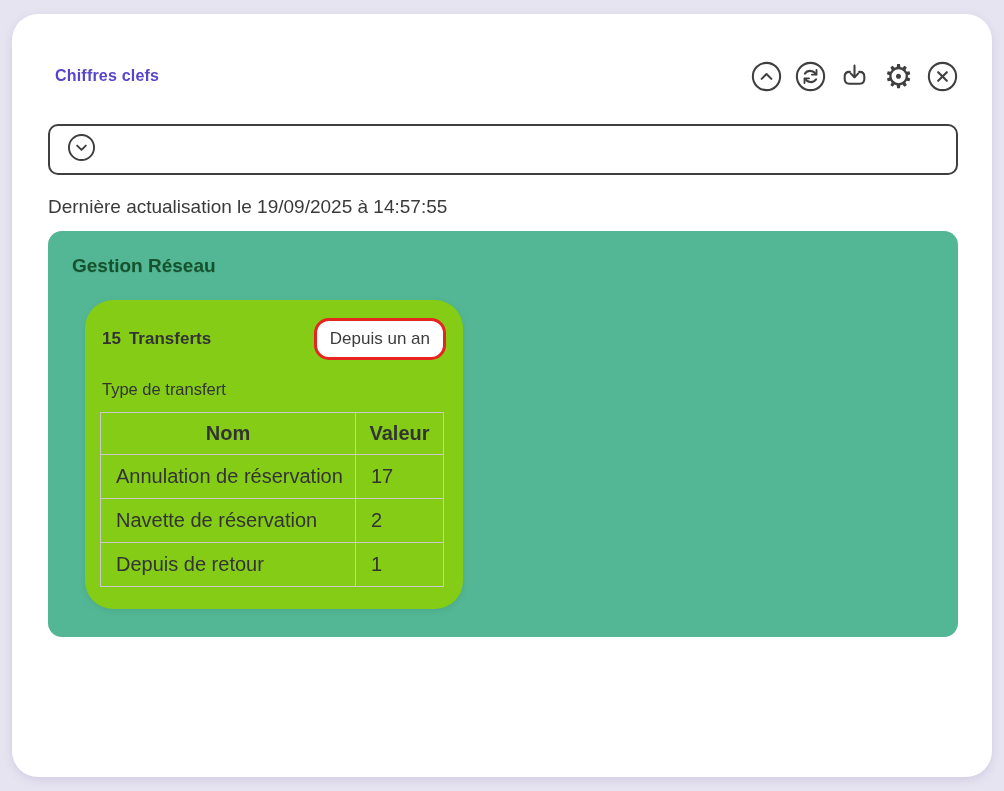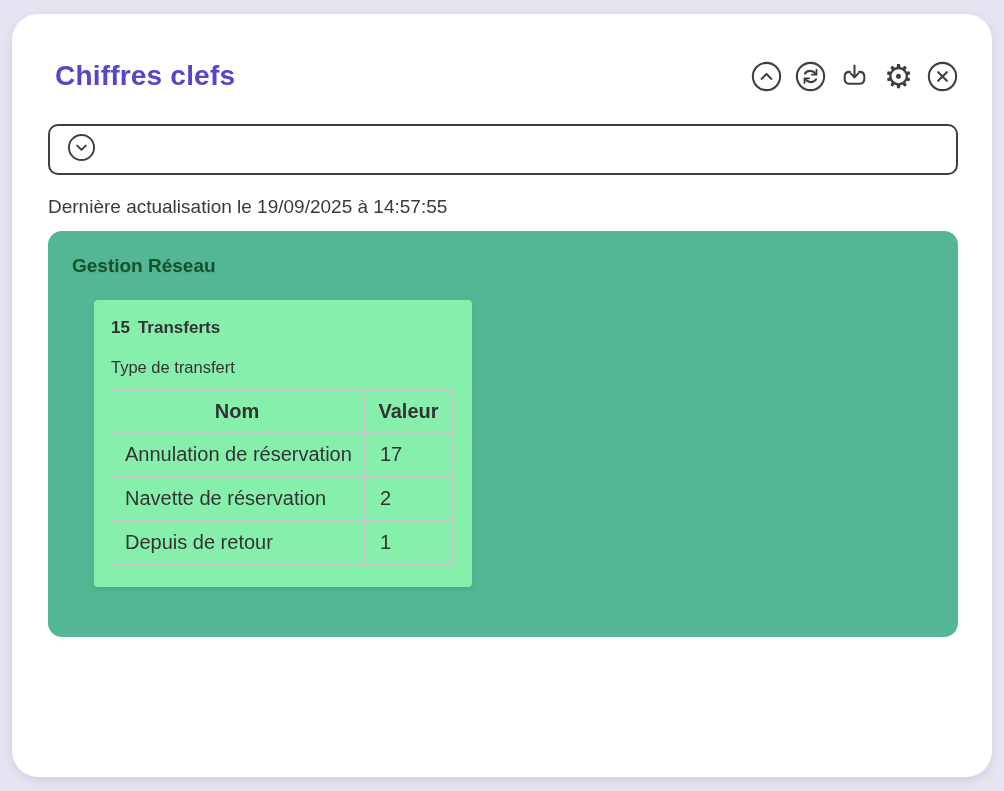--- a/index.html
+++ b/index.html
@@ -21,21 +21,21 @@
     padding: 46px 34px 0 36px;
   }
   
   .header-row {
     display: flex;
     justify-content: space-between;
     align-items: center;
     height: 32px;
   }
   .widget-title {
-    font-size: 28px;
+    font-size: 16px;
     font-weight: bold;
     color: #5646cb;
     letter-spacing: 0.2px;
     margin-left: 7px;
     text-align: right;
   }
   .toolbar { display: flex; align-items: center; gap: 13px; }
   .icon-btn {
     width: 31px; height: 31px;
     background: none; border: none; padding: 0;
@@ -78,24 +78,24 @@
     padding: 24px 24px 0 24px;
   }
   .panel-title {
     font-size: 19px;
     font-weight: bold;
     color: #14532d;
     text-shadow: 0 1px 1px rgba(0,0,0,0.08);
   }
   .metric-card {
     margin-top: 23px;
-    margin-left: 22px;
+    margin-left: 13px;
     width: 378px;
-    background: #86efac;
-    border-radius: 4px;
+    background: #84cc16;
+    border-radius: 28px;
     padding: 18px 17px 22px 15px;
     box-shadow: 0 2px 6px rgba(0,60,40,0.10);
   }
   .metric-row {
     display: flex;
     justify-content: space-between;
     align-items: center;
   }
   .metric-value-label {
     display: flex;
@@ -212,20 +212,21 @@
 
   <div class="green-panel">
     <div class="panel-title">Gestion Réseau</div>
 
     <div class="metric-card">
       <div class="metric-row">
         <div class="metric-value-label">
           <span>15</span>
           <span>Transferts</span>
         </div>
+        <div class="period-chip">Depuis un an</div>
       </div>
 
       <div class="table-title">Type de transfert</div>
 
       <table class="metric-table">
         <thead>
           <tr>
             <th>Nom</th>
             <th class="col-value">Valeur</th>
           </tr>

